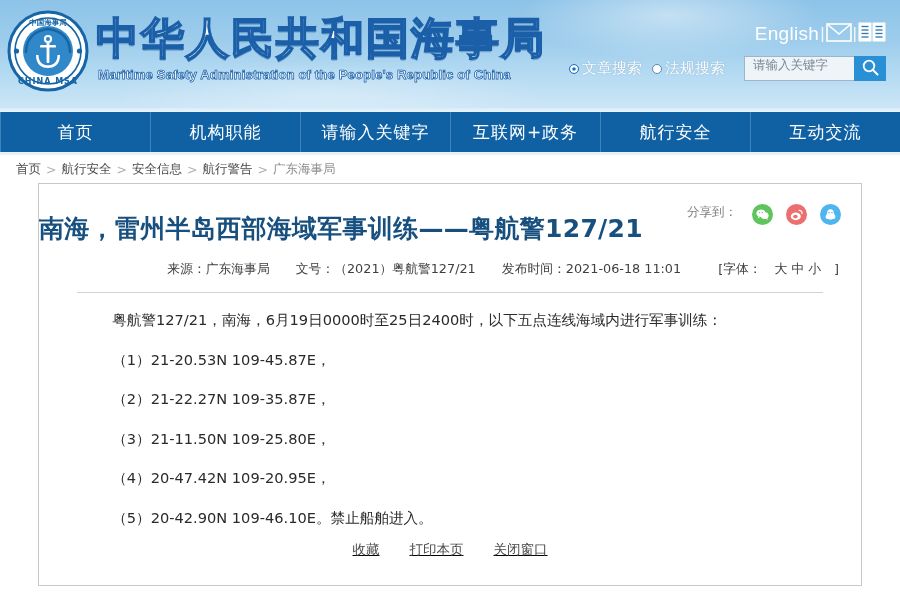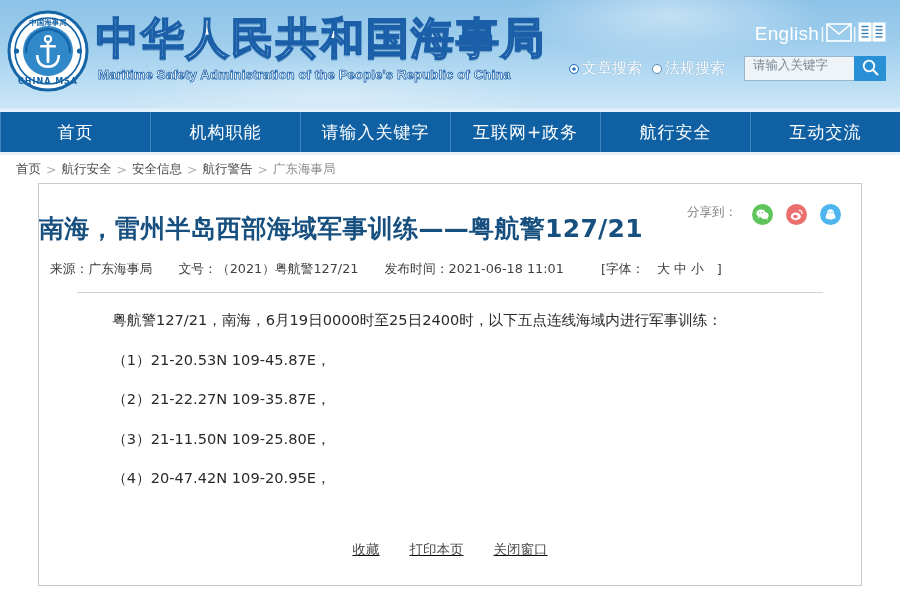--- a/index.html
+++ b/index.html
@@ -129,21 +129,21 @@
   .sh-qq     { background:#4eb5ee; }
 
   .title {
     margin-top:28px;
     font-size:25px; font-weight:bold; color:#17507f;
     font-family:"DejaVu Sans", sans-serif;
     letter-spacing:.3px;
   }
 
   .meta {
-    margin-top:16px; text-align:left;
+    margin-top:16px; text-align:right;
     font-size:12.8px; color:#3f3f3f;
     font-family:"DejaVu Sans", sans-serif;
   }
   .meta span { margin:0 11px; white-space:nowrap; }
   .meta .fs a { color:#3f3f3f; text-decoration:none; margin:0 2px; cursor:pointer; }
 
   .divider {
     width:746px; height:1px; background:#d2d2d2;
     margin:14px auto 0;
   }
@@ -313,20 +313,21 @@
   </div>
 
   <div class="divider"></div>
 
   <div class="body">
     <p>粤航警127/21，南海，6月19日0000时至25日2400时，以下五点连线海域内进行军事训练：</p>
     <p>（1）21-20.53N 109-45.87E，</p>
     <p>（2）21-22.27N 109-35.87E，</p>
     <p>（3）21-11.50N 109-25.80E，</p>
     <p>（4）20-47.42N 109-20.95E，</p>
+    <p>（5）20-42.90N 109-46.10E。禁止船舶进入。</p>
   </div>
 
   <div class="actions">
     <a href="#">收藏</a>
     <a href="#">打印本页</a>
     <a href="#">关闭窗口</a>
   </div>
 </div>
 
 </body></html>

